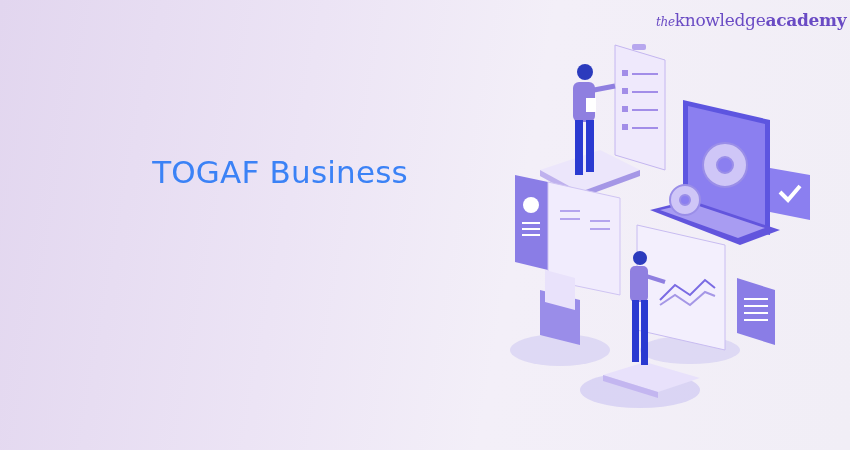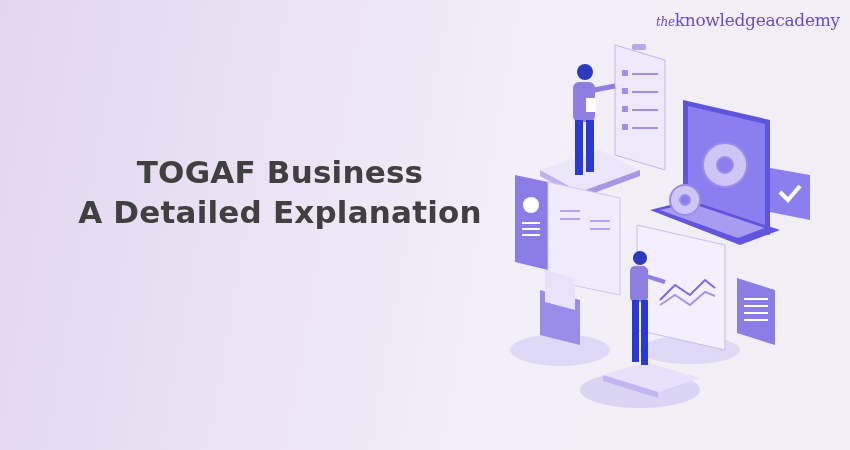--- a/index.html
+++ b/index.html
@@ -1,33 +1,32 @@
 <!DOCTYPE html>
 <html><head>
 <meta charset="utf-8">
 <style>
   html,body{margin:0;padding:0;}
   body{width:850px;height:450px;overflow:hidden;position:relative;
     background:linear-gradient(100deg,#e2d6ef 0%,#ece4f5 35%,#f3eff8 60%,#f1eef6 100%);
     font-family:"DejaVu Sans",sans-serif;}
   .logo{position:absolute;left:656px;top:10px;font-family:"DejaVu Serif",serif;color:#6a4bc4;font-size:17px;letter-spacing:-0.3px;white-space:nowrap;}
   .logo .the{font-style:italic;font-size:12px;}
-  .logo .acad{font-weight:normal;text-align:right;}
-  .title{position:absolute;left:0;width:560px;top:152px;text-align:center;color:#404040;font-weight:bold;font-size:31px;line-height:40px;letter-spacing:0.2px;}
+  .logo .acad{font-weight:bold;text-align:right;}
+  .title{position:absolute;left:0;width:560px;top:152px;text-align:center;color:#3b82f6;font-weight:normal;font-size:31px;line-height:40px;letter-spacing:0.2px;}
   .title div{white-space:nowrap;}
   .illus{position:absolute;left:500px;top:40px;width:340px;height:400px;}
 </style>
 </head>
 <body>
 
 <div class="logo"><span class="the">the</span><span>knowledge</span><span class="acad">academy</span></div>
 
 <div class="title">
   <div>TOGAF Business</div>
-  <div>A Detailed Explanation</div>
 </div>
 
 <svg class="illus" viewBox="500 40 340 400" xmlns="http://www.w3.org/2000/svg">
 
   <ellipse cx="640" cy="390" rx="60" ry="18" fill="#c9c3f2" opacity="0.6"></ellipse>
   <ellipse cx="560" cy="350" rx="50" ry="16" fill="#c9c3f2" opacity="0.5"></ellipse>
   <ellipse cx="690" cy="350" rx="50" ry="14" fill="#c9c3f2" opacity="0.5"></ellipse>
 
   <g>
     <polygon points="540,170 600,150 640,170 580,192" fill="#ece6fb"></polygon>

